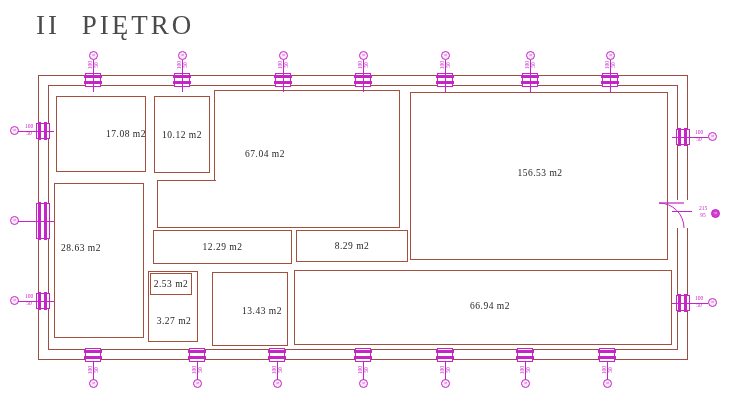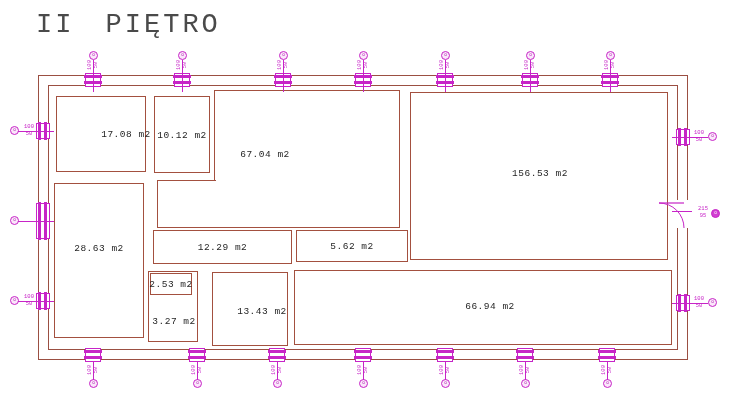--- a/index.html
+++ b/index.html
@@ -1,18 +1,18 @@
 <!DOCTYPE html>
 <html><head>
 <meta charset="utf-8">
 <style>
   html,body{margin:0;padding:0;background:#ffffff;}
   #canvas{
     position:relative;width:740px;height:416px;background:#ffffff;overflow:hidden;
-    font-family:Liberation Mono, monospace;
+    font-family:Liberation Serif, serif;
   }
   #plan-title{
     position:absolute;left:36px;top:10px;
     font-size:27px;font-weight:400;color:#4a4a4a;
     letter-spacing:3px;word-spacing:12px;white-space:nowrap;
   }
   .wall-rect{position:absolute;border:1.5px solid #9b4f42;box-sizing:border-box;z-index:1;}
   .room{position:absolute;border:1px solid #a3503f;box-sizing:border-box;background:#ffffff;z-index:2;}
   .room-notch{position:absolute;border:1px solid #a3503f;border-right:none;box-sizing:border-box;background:#ffffff;z-index:3;}
   .room-label{
@@ -55,25 +55,25 @@
     <div class="room" style="left: 56px; top: 96px; width: 90px; height: 76px;"></div>
     <div class="room-label" style="left: 56px; top: 129px; padding-left: 25px;">17.08 m2</div>
     <div class="room" style="left: 154px; top: 96px; width: 56px; height: 77px;"></div>
     <div class="room-label" style="left: 137px; top: 129.5px;">10.12 m2</div>
     <div class="room" style="left: 214px; top: 90px; width: 186px; height: 138px;"></div>
     <div class="room-notch" style="left: 157px; top: 180px; width: 59px; height: 48px;"></div>
     <div class="room-label" style="left: 220px; top: 149px;">67.04 m2</div>
     <div class="room" style="left: 153px; top: 230px; width: 139px; height: 34px;"></div>
     <div class="room-label" style="left: 177.5px; top: 242px;">12.29 m2</div>
     <div class="room" style="left: 296px; top: 230px; width: 112px; height: 32px;"></div>
-    <div class="room-label" style="left: 307px; top: 241px;">5.62 m2</div>
+    <div class="room-label" style="left: 307px; top: 241px;">8.29 m2</div>
     <div class="room" style="left: 410px; top: 92px; width: 258px; height: 168px;"></div>
     <div class="room-label" style="left: 495px; top: 168px;">156.53 m2</div>
     <div class="room" style="left: 54px; top: 183px; width: 90px; height: 155px;"></div>
-    <div class="room-label" style="left: 54px; top: 243px;">28.63 m2</div>
+    <div class="room-label" style="left: 36px; top: 243px;">28.63 m2</div>
     <div class="room" style="left: 148px; top: 271px; width: 50px; height: 71px;"></div>
     <div class="room-label" style="left: 129px; top: 316px;">3.27 m2</div>
     <div class="room" style="left: 150px; top: 273px; width: 42px; height: 22px;"></div>
     <div class="room-label" style="left: 126px; top: 279px;">2.53 m2</div>
     <div class="room" style="left: 212px; top: 272px; width: 76px; height: 74px;"></div>
     <div class="room-label" style="left: 217px; top: 306px;">13.43 m2</div>
     <div class="room" style="left: 294px; top: 270px; width: 378px; height: 75px;"></div>
     <div class="room-label" style="left: 445px; top: 301px;">66.94 m2</div>
     <div class="win-box" style="left: 85px; top: 73px; width: 16px; height: 14px;"></div>
     <div class="win-bar" style="left: 84px; top: 75px; width: 18px; height: 3px;"></div>

